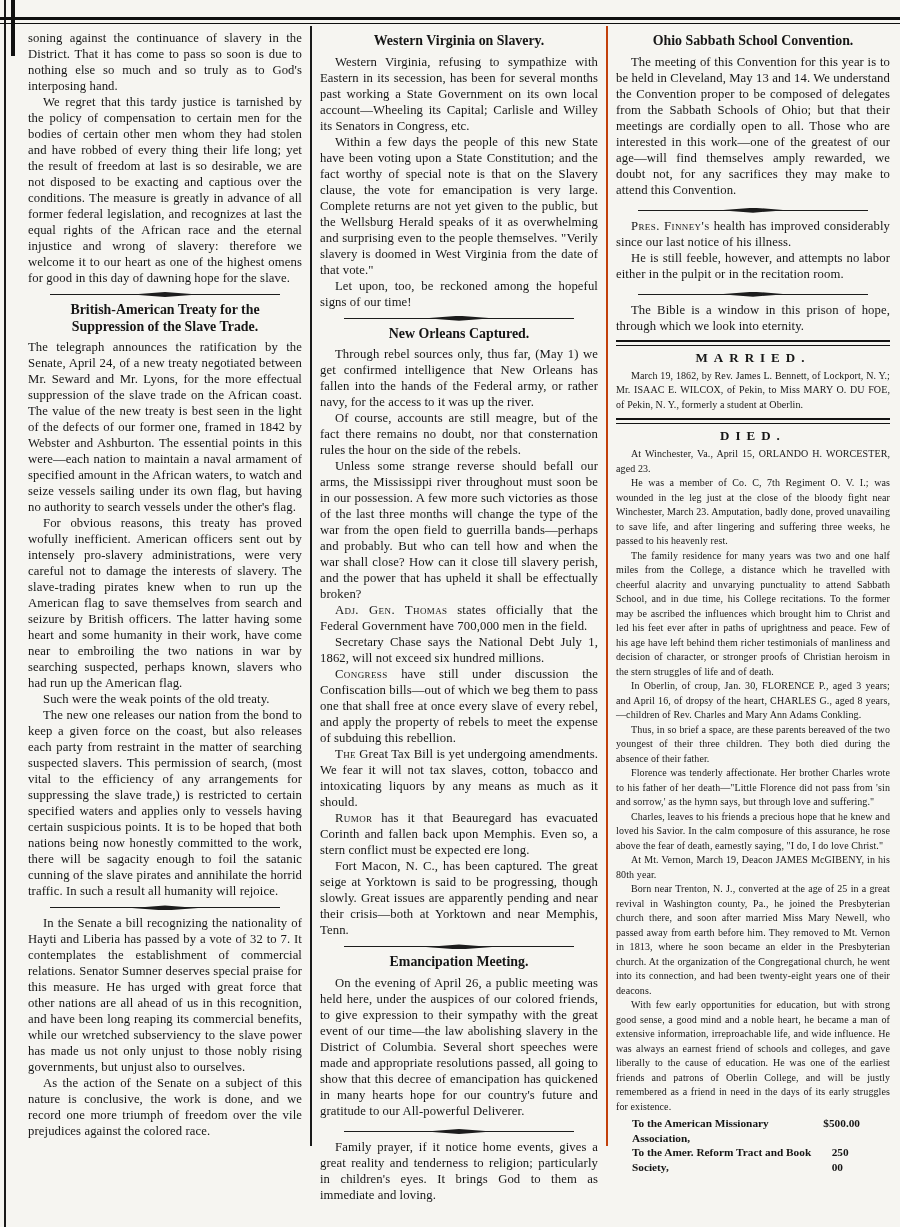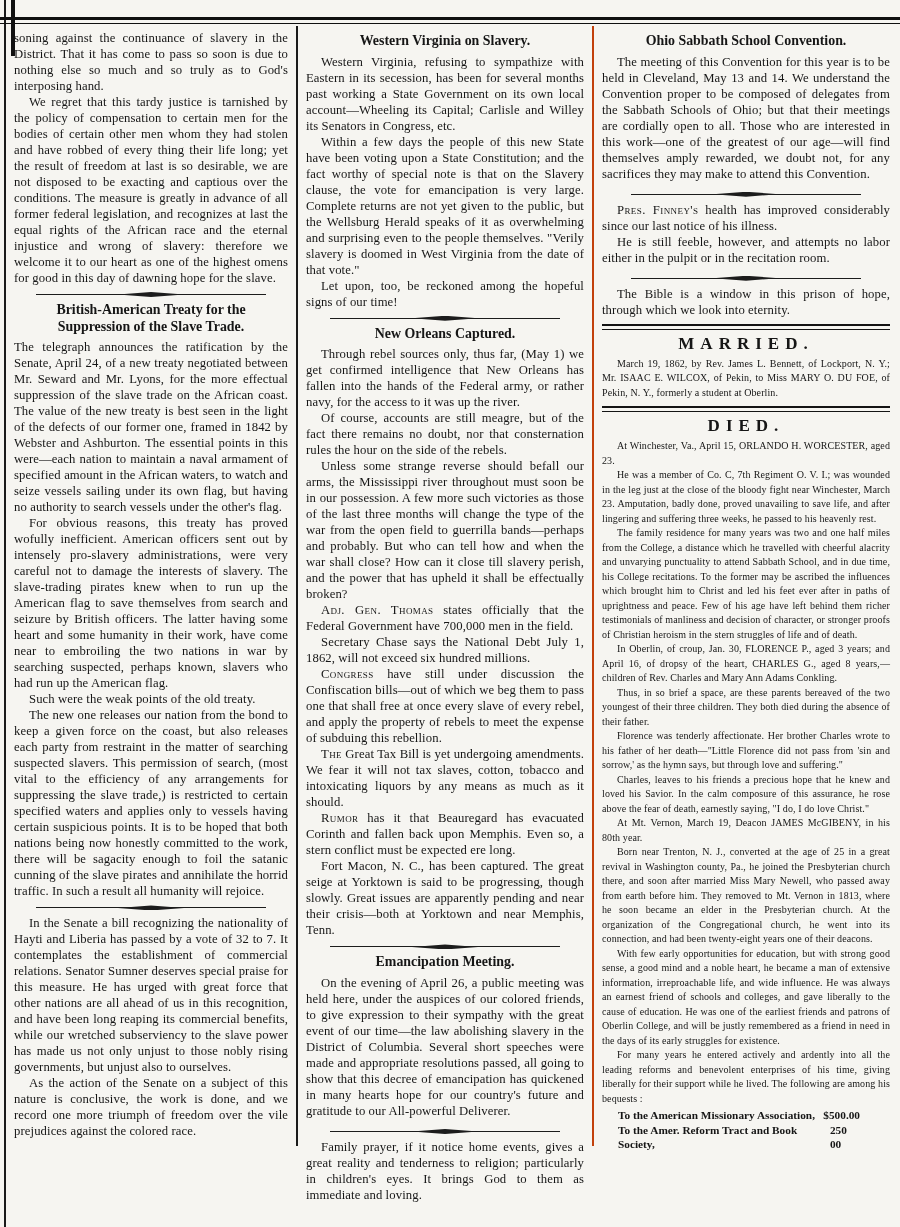--- a/index.html
+++ b/index.html
@@ -5,38 +5,38 @@
   html,body{margin:0;padding:0;background:#e9e8e4;}
   .page{
     position:relative;width:900px;height:1227px;background:#f6f5f1;
     font-family:"Liberation Serif","DejaVu Serif",serif;color:#161616;
     overflow:hidden;margin:0 auto;
   }
   .corner-mark{position:absolute;left:11px;top:0;width:4px;height:56px;background:#101010;}
   .edge-line{position:absolute;left:4px;top:0;bottom:0;width:2px;background:#1a1a1a;}
   .top-rule{position:absolute;top:17px;left:0;width:900px;height:3px;
     border-top:3px solid #101010;border-bottom:1px solid #101010;}
-  .columns{position:absolute;top:26px;left:6px;right:2px;height:1120px;display:flex;}
+  .columns{position:absolute;top:26px;left:20px;right:2px;height:1120px;display:flex;}
   .col{box-sizing:border-box;padding:4px 8px 0 8px;}
   .col1{width:290px;}
   .col2{width:296px;border-left:2px solid #1b1b1b;}
   .col3{flex:1;border-left:2px solid #c2410c;}
   .para{margin:0;font-size:12.7px;line-height:16px;text-align:justify;
     text-indent:15px;letter-spacing:.1px;}
   .noindent{text-indent:0;}
   .sc{font-variant:small-caps;letter-spacing:.4px;margin-top:24px;}
   .article-heading{font-size:13.9px;font-weight:bold;text-align:center;
     line-height:1.2;margin:3px 6px 4px;}
   .divider{height:9px;margin:4px auto 3px;width:230px;position:relative;}
   .divider::before{content:"";position:absolute;left:0;right:0;top:4px;height:1px;background:#1c1c1c;}
   .divider::after{content:"";position:absolute;left:50%;top:2px;transform:translateX(-50%);
     width:66px;height:5px;background:#1c1c1c;clip-path:polygon(0 50%,50% 0,100% 50%,50% 100%);}
   .sp{margin-top:8px;}
   .double-rule{height:3px;border-top:2px solid #141414;border-bottom:1px solid #141414;margin:6px 0 4px;}
-  .display-heading{font-size:17px;font-weight:bold;text-align:center;
+  .display-heading{font-size:13px;font-weight:bold;text-align:center;
     letter-spacing:6px;margin:4px 0 3px;}
   .small .para{font-size:10px;line-height:14.5px;}
   .bequests{margin:2px 0 0 16px;font-size:11.3px;line-height:14.6px;font-weight:bold;}
   .bequest-row{display:flex;justify-content:space-between;padding-right:30px;}
   .section{margin-bottom:2px;}
 </style>
 </head>
 <body>
 
 <div class="page">
@@ -123,21 +123,20 @@
         <p class="para"><span class="sc"></span><span>At Winchester, Va., April 15, ORLANDO H. WORCESTER, aged 23.</span></p>
         <p class="para"><span class="sc"></span><span>He was a member of Co. C, 7th Regiment O. V. I.; was wounded in the leg just at the close of the bloody fight near Winchester, March 23. Amputation, badly done, proved unavailing to save life, and after lingering and suffering three weeks, he passed to his heavenly rest.</span></p>
         <p class="para"><span class="sc"></span><span>The family residence for many years was two and one half miles from the College, a distance which he travelled with cheerful alacrity and unvarying punctuality to attend Sabbath School, and in due time, his College recitations. To the former may be ascribed the influences which brought him to Christ and led his feet ever after in paths of uprightness and peace. Few of his age have left behind them richer testimonials of manliness and decision of character, or stronger proofs of Christian heroism in the stern struggles of life and of death.</span></p>
         <p class="para"><span class="sc"></span><span>In Oberlin, of croup, Jan. 30, FLORENCE P., aged 3 years; and April 16, of dropsy of the heart, CHARLES G., aged 8 years,—children of Rev. Charles and Mary Ann Adams Conkling.</span></p>
         <p class="para"><span class="sc"></span><span>Thus, in so brief a space, are these parents bereaved of the two youngest of their three children. They both died during the absence of their father.</span></p>
         <p class="para"><span class="sc"></span><span>Florence was tenderly affectionate. Her brother Charles wrote to his father of her death—"Little Florence did not pass from 'sin and sorrow,' as the hymn says, but through love and suffering."</span></p>
         <p class="para"><span class="sc"></span><span>Charles, leaves to his friends a precious hope that he knew and loved his Savior. In the calm composure of this assurance, he rose above the fear of death, earnestly saying, "I do, I do love Christ."</span></p>
         <p class="para"><span class="sc"></span><span>At Mt. Vernon, March 19, Deacon JAMES McGIBENY, in his 80th year.</span></p>
         <p class="para"><span class="sc"></span><span>Born near Trenton, N. J., converted at the age of 25 in a great revival in Washington county, Pa., he joined the Presbyterian church there, and soon after married Miss Mary Newell, who passed away from earth before him. They removed to Mt. Vernon in 1813, where he soon became an elder in the Presbyterian church. At the organization of the Congregational church, he went into its connection, and had been twenty-eight years one of their deacons.</span></p>
         <p class="para"><span class="sc"></span><span>With few early opportunities for education, but with strong good sense, a good mind and a noble heart, he became a man of extensive information, irreproachable life, and wide influence. He was always an earnest friend of schools and colleges, and gave liberally to the cause of education. He was one of the earliest friends and patrons of Oberlin College, and will be justly remembered as a friend in need in the days of its early struggles for existence.</span></p>
-        <p class="para"><span class="sc"></span><span>For many years he entered actively and ardently into all the leading reforms and benevolent enterprises of his time, giving liberally for their support while he lived. The following are among his bequests :</span></p>
         <div class="bequests">
           <div class="bequest-row">
             <span>To the American Missionary Association,</span>
             <span>$500.00</span>
           </div>
           <div class="bequest-row">
             <span>To the Amer. Reform Tract and Book Society,</span>
             <span>250 00</span>
           </div>
 

